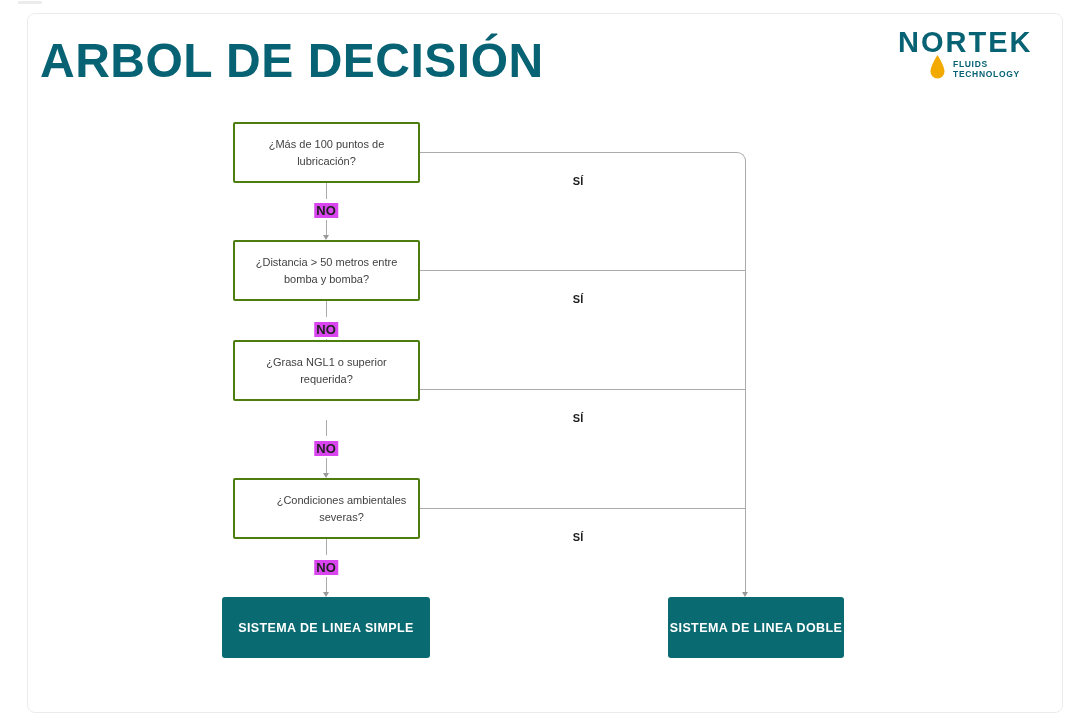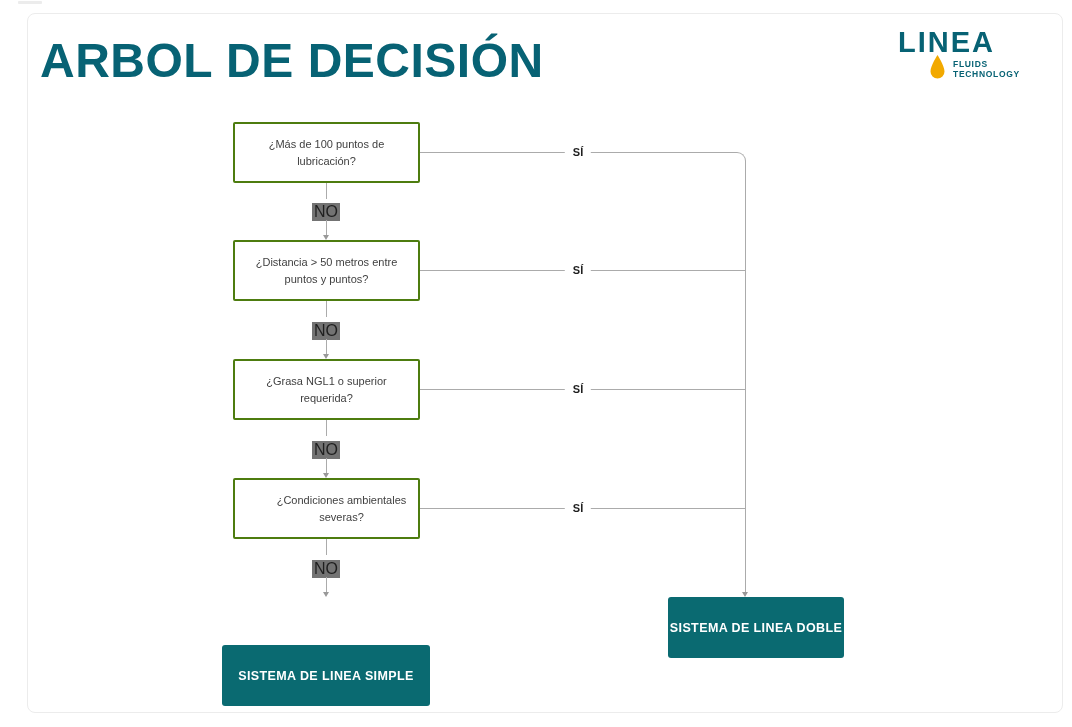--- a/index.html
+++ b/index.html
@@ -21,61 +21,61 @@
   .logo-drop { position:absolute; left:31px; top:28px; }
   .logo-sub { position:absolute; left:55px; top:33px; font-size:8.5px; font-weight:700; letter-spacing:.7px; line-height:9.5px; color:#076274; }
 
   
   .dbox {
     position:absolute; left:233px; width:187px; height:61px;
     background:#fff; border:2px solid #4d7c0f; border-radius:2px;
     display:flex; flex-direction:column; align-items:center; justify-content:center;
     font-size:11px; line-height:17px; color:#3f3f3f; text-align:center;
   }
-  .dbox-1 { top:122px; } .dbox-2 { top:240px; } .dbox-3 { top:359px;text-align:center; } .dbox-4 { top:478px;padding-left:30px; }
+  .dbox-1 { top:122px; } .dbox-2 { top:240px; } .dbox-3 { top:340px;text-align:center; } .dbox-4 { top:478px;padding-left:30px; }
 
   
   .rbox {
     position:absolute; top:597px; height:61px; background:#0a6a71; border-radius:3px;
     display:flex; align-items:center; justify-content:center;
     color:#ffffff; font-size:12.5px; font-weight:700; letter-spacing:.4px;
   }
-  .rbox-simple { left:222px; width:208px;margin-top:48px; }
+  .rbox-simple { left:222px; width:208px; }
   .rbox-doble  { left:668px; width:176px; }
 
   
   .vline { position:absolute; width:1px; background:#ababab; left:326px; }
   .hline { position:absolute; height:1px; background:#ababab; left:420px; width:325px; }
   .corner {
     position:absolute; left:420px; top:152px; width:326px; height:440px;
     border-top:1px solid #ababab; border-right:1px solid #ababab; border-top-right-radius:9px;
   }
   .no-label {
     position:absolute; left:326px; transform:translateX(-50%);
-    font-size:16px; font-weight:400; color:#1f1f1f; background:#737373; padding:0 2px;
+    font-size:13px; font-weight:700; color:#1f1f1f; background:#d946ef; padding:0 2px;
   }
   .yes-label {
     position:absolute; left:578px; transform:translateX(-50%);
-    font-size:11px; font-weight:700; color:#1f1f1f; background:#fff; padding:0 8px; line-height:14px;
+    font-size:11px; font-weight:700; color:#1f1f1f; background:#fff; padding:0 8px; line-height:14px;margin-top:29px;
   }
   .arrow-down {
     position:absolute; width:0; height:0;
     border-left:3.5px solid transparent; border-right:3.5px solid transparent; border-top:5px solid #999;
   }
 </style>
 </head>
 <body>
 
 <div class="canvas"></div>
 <div class="edge-artifact"></div>
 
 <div class="page-title">ARBOL DE DECISIÓN</div>
 
 <div class="logo">
-  <div class="logo-brand">LINEA</div>
+  <div class="logo-brand">NORTEK</div>
   <svg class="logo-drop" width="17" height="26" viewBox="0 0 17 26">
     <path d="M8.5 0 C8.5 0 1.5 10.5 1.5 16.5 a7 7 0 0 0 14 0 C15.5 10.5 8.5 0 8.5 0 Z" fill="#F2A900"></path>
   </svg>
   <div class="logo-sub">
     <div>FLUIDS</div>
     <div>TECHNOLOGY</div>
   </div>
 </div>
 
 <div class="corner"></div>
@@ -108,21 +108,21 @@
 <div class="no-label" style="top:560px;">NO</div>
 <div class="vline" style="top:577px; height:15px;"></div>
 <div class="arrow-down" style="left:323px; top:592px;"></div>
 
 <div class="dbox dbox-1">
   <div>¿Más de 100 puntos de</div>
   <div>lubricación?</div>
 </div>
 <div class="dbox dbox-2">
   <div>¿Distancia &gt; 50 metros entre</div>
-  <div>puntos y puntos?</div>
+  <div>bomba y bomba?</div>
 </div>
 <div class="dbox dbox-3">
   <div>¿Grasa NGL1 o superior</div>
   <div>requerida?</div>
 </div>
 <div class="dbox dbox-4">
   <div>¿Condiciones ambientales</div>
   <div>severas?</div>
 </div>
 

